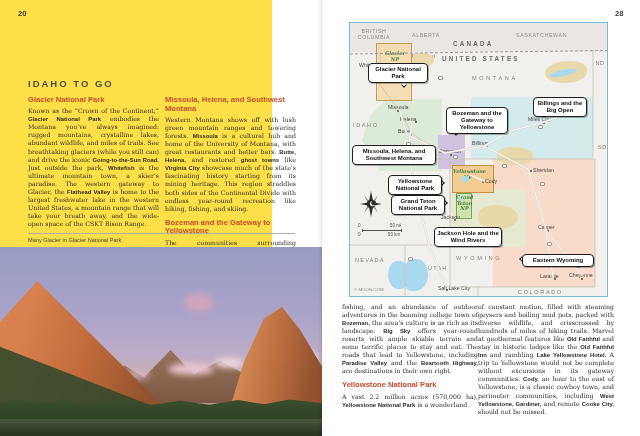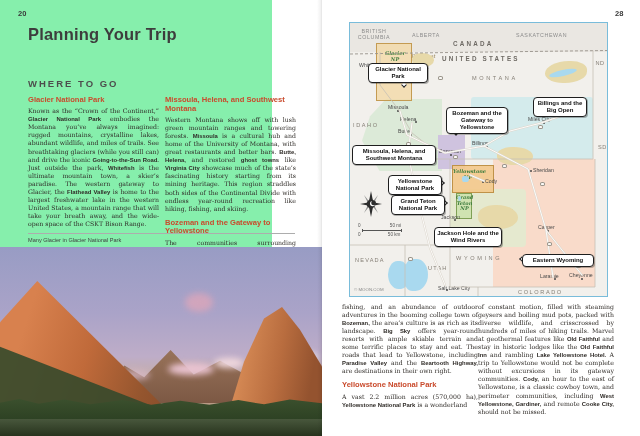--- a/index.html
+++ b/index.html
@@ -3,21 +3,21 @@
 <meta charset="utf-8">
 <style>
   * { margin:0; padding:0; box-sizing:border-box; }
   html,body { width:640px; height:436px; background:#fff; overflow:hidden; }
   #sheet { position:relative; width:640px; height:436px; background:#fff;
            font-family:"Liberation Sans", sans-serif; }
 
   .pagenum { position:absolute; font:bold 7.5px "Liberation Sans",sans-serif; color:#3a3a3a; }
 
   
-  #page-left { position:absolute; left:0; top:0; width:272px; height:436px; background:#86efac; }
+  #page-left { position:absolute; left:0; top:0; width:272px; height:436px; background:#fde047; }
   .book-title { position:absolute; left:28px; top:26px; font:bold 16.5px/1 "Liberation Sans",sans-serif;
                 color:#3d3d3d; letter-spacing:.2px; }
   .section-h { position:absolute; left:28px; top:78px; font:bold 9.5px "Liberation Sans",sans-serif;
                color:#4d4d4d; letter-spacing:2px; }
   .col { position:absolute; }
   .art-h { font:bold 7.6px/8.8px "Liberation Sans",sans-serif; color:#c94b2d; margin:0 0 2.5px 0; }
   .art-h.mt { margin-top:6px; }
   .para { font:6.2px/8.05px "DejaVu Serif", serif; color:#2f2b27; text-align:justify; }
   .para b { font-family:"Liberation Sans",sans-serif; font-weight:700; font-size:5.9px; }
   .col-rule { position:absolute; left:28px; top:233px; width:267px; height:1px; background:#adadad; }
@@ -86,22 +86,21 @@
   .rp-col { position:absolute; top:303px; width:136px; }
 </style>
 </head>
 <body>
 
 <div id="sheet">
 
   <div id="page-left">
     <div class="pagenum" style="left:18px;top:9px;">20</div>
 
-    <div class="book-title">Planning Your Trip</div>
-    <div class="section-h">WHERE TO GO</div>
+    <div class="section-h">IDAHO TO GO</div>
 
     <div class="col" style="left:28px;top:96px;width:131px;">
       <div class="art-h">Glacier National Park</div>
       <div class="para"><span>Known as the “Crown of the Continent,” </span><b>Glacier National Park</b><span> embodies the Montana you’ve always imagined: rugged mountains, crystalline lakes, abundant wildlife, and miles of trails. See breathtaking glaciers (while you still can) and drive the iconic </span><b>Going-to-the-Sun Road.</b><span> Just outside the park, </span><b>Whitefish</b><span> is the ultimate mountain town, a skier’s paradise. The western gateway to Glacier, the </span><b>Flathead Valley</b><span> is home to the largest freshwater lake in the western United States, a mountain range that will take your breath away, and the wide-open space of the CSKT Bison Range.</span></div>
     </div>
 
     <div class="col" style="left:165px;top:96px;width:131px;">
       <div class="art-h">Missoula, Helena, and Southwest Montana</div>
       <div class="para"><span>Western Montana shows off with lush green mountain ranges and towering forests. </span><b>Missoula</b><span> is a cultural hub and home of the University of Montana, with great restaurants and better bars. </span><b>Butte, Helena,</b><span> and restored </span><b>ghost towns</b><span> like </span><b>Virginia City</b><span> showcase much of the state’s fascinating history starting from its mining heritage. This region straddles both sides of the Continental Divide with endless year-round recreation like hiking, fishing, and skiing.</span></div>
       <div class="art-h mt">Bozeman and the Gateway to Yellowstone</div>

